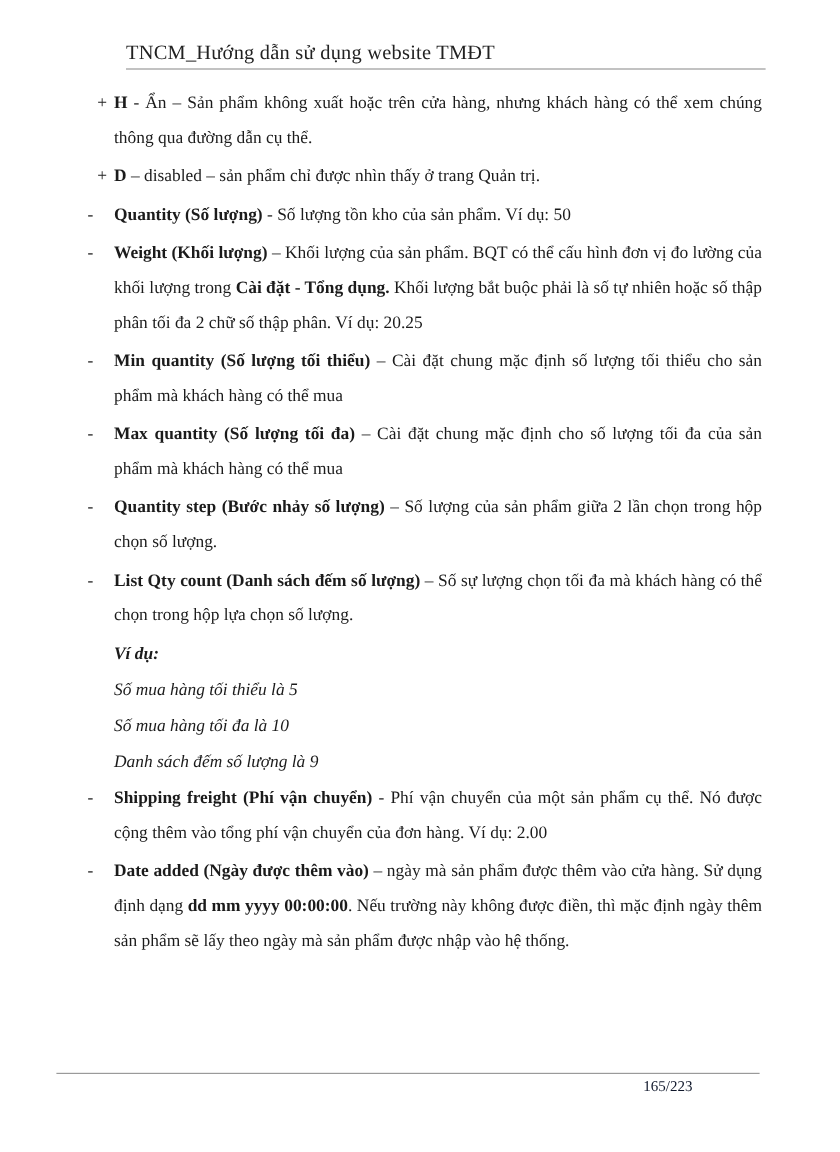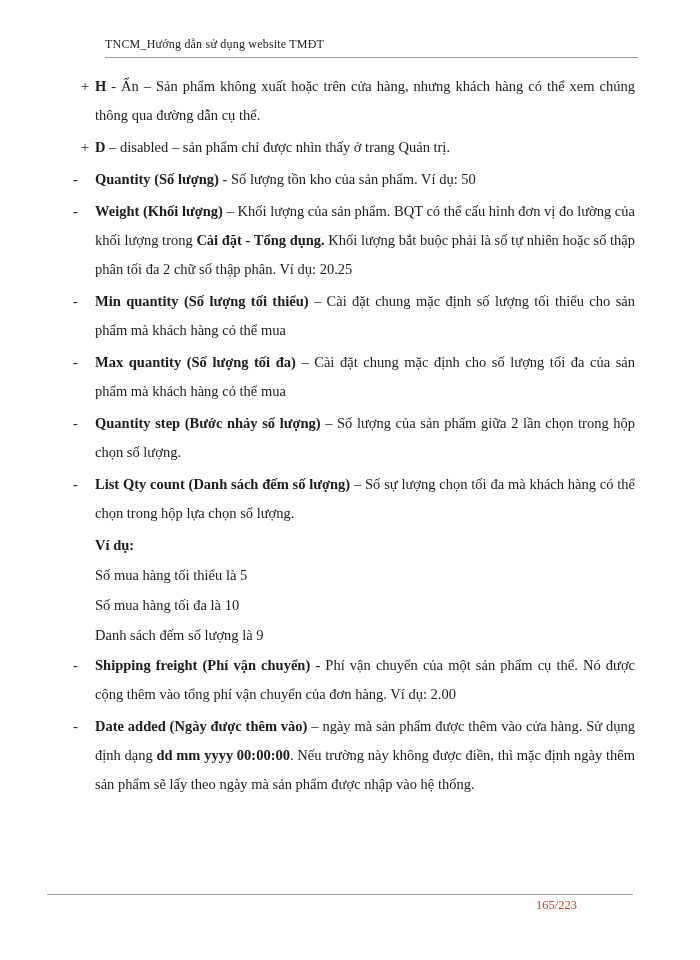--- a/index.html
+++ b/index.html
@@ -14,42 +14,42 @@
     overflow: hidden;
     font-family: "Liberation Serif", "DejaVu Serif", serif;
     color: #1b1b1b;
   }
   
   .page-header {
     position: absolute;
     left: 105px;
     width: 533px;
     top: 36px;
-    font-size: 12px;
+    font-size: 17px;
     line-height: 16px;
     letter-spacing: 0.2px;
     padding-bottom: 5px;
     border-bottom: 1px solid #9a9a9a;
     color: #222;
   }
   
   .doc-body {
     position: absolute;
     left: 95px;
     top: 72px;
     width: 540px;
     font-size: 14.5px;
     line-height: 29px;
     text-align: justify;
   }
   .para {
     position: relative;
     margin: 0 0 3px 0;
   }
-  .para.plain { margin-bottom: 1px; }
+  .para.plain { margin-bottom: 1px; font-style: italic; }
   .para .marker {
     position: absolute;
     top: 0;
     width: 20px;
     text-align: left;
   }
   .para.bullet > .marker { left: -22px; }
   .para.sub    > .marker { left: -14px; }
   .b { font-weight: bold; }
   
@@ -58,21 +58,21 @@
     left: 47px;
     top: 894px;
     width: 586px;
     border-top: 1px solid #9a9a9a;
   }
   .page-number {
     text-align: right;
     padding-right: 56px;
     font-size: 12.5px;
     line-height: 20px;
-    color: #c2410c;
+    color: #0f172a;
   }
 </style>
 </head>
 <body>
 
 <div class="page-header">
   <span>TNCM_Hướng dẫn sử dụng website TMĐT</span>
 </div>
 
 <div class="doc-body" id="doc-body">

